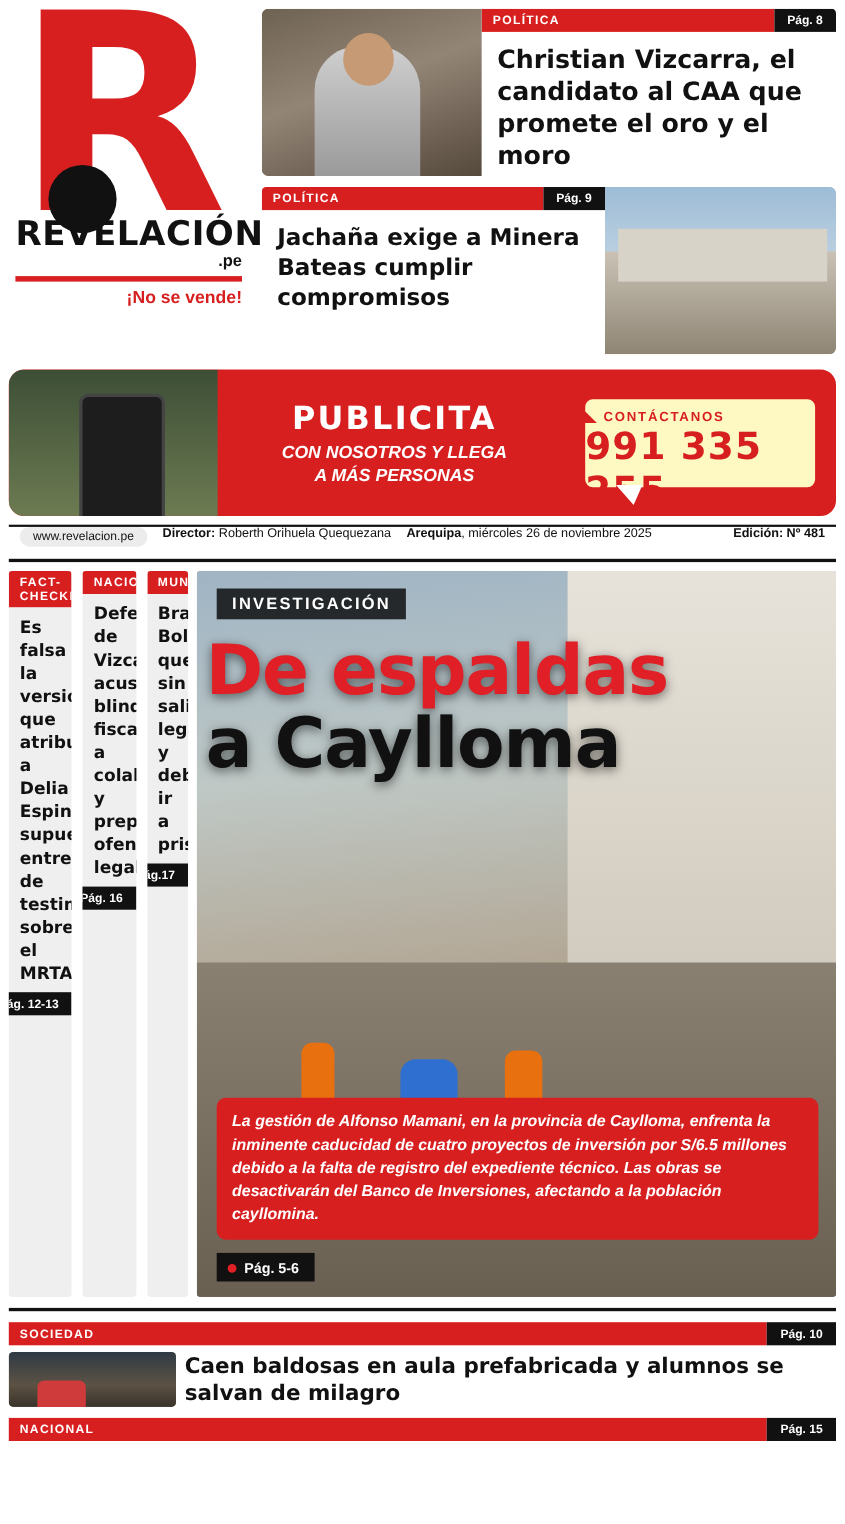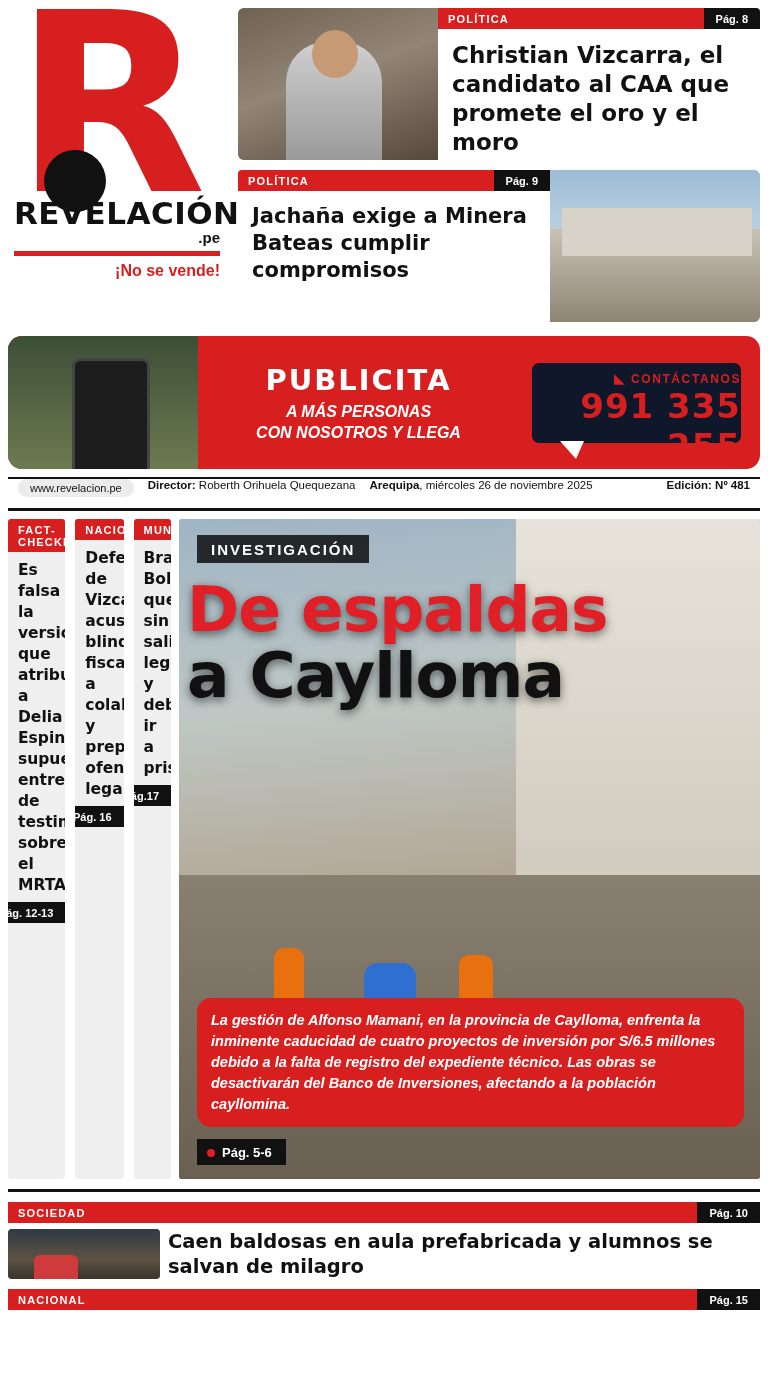--- a/index.html
+++ b/index.html
@@ -133,26 +133,26 @@
   .ad-sub {
     font-style: italic;
     font-weight: bold;
     font-size: 16px;
     line-height: 21px;
     margin-top: 4px;
   }
   .ad-box {
     width: 215px;
     height: 86px;
-    background: #0f172a;
+    background: #fef9c3;
     border: 3px solid #d81f20;
     border-radius: 10px;
     margin-right: 16px;
     position: relative;
-    text-align: right;
+    text-align: left;
     padding-top: 8px;
   }
   .ad-box:after {
     content: "";
     position: absolute;
     bottom: -16px; left: 28px;
     border-left: 16px solid transparent;
     border-right: 8px solid transparent;
     border-top: 18px solid #fff;
   }
@@ -225,21 +225,21 @@
   .lead-sum {
     position: absolute;
     left: 18px; right: 16px; bottom: 52px;
     background: #d81f20;
     color: #fff;
     font-style: italic;
     font-weight: bold;
     font-size: 14.5px;
     line-height: 21px;
     padding: 12px 14px;
-    border-radius: 14px;
+    border-radius: 8px;
   }
   .lead-page {
     position: absolute; left: 18px; bottom: 14px;
     background: #111; color: #fff;
     font-weight: bold; font-size: 13px;
     padding: 6px 14px 5px 10px;
     display: flex; align-items: center; gap: 7px;
   }
   .dot-red { width: 8px; height: 8px; border-radius: 50%; background: #e01f26; display: inline-block; }
 
@@ -333,22 +333,22 @@
   </div>
 </div>
 
 <div class="ad">
   <div class="ad-photo">
     <div class="ph-inner p3"></div>
   </div>
   <div class="ad-center">
     <div class="ad-title">PUBLICITA</div>
     <div class="ad-sub">
+      <div>CON NOSOTROS Y LLEGA</div>
       <div>A MÁS PERSONAS</div>
-      <div>CON NOSOTROS Y LLEGA</div>
     </div>
   </div>
   <div class="ad-box">
     <div class="ad-contact">
       <span class="mega">◣</span><span>CONTÁCTANOS</span>
     </div>
     <div class="ad-phone">991 335 255</div>
   </div>
 </div>
 

